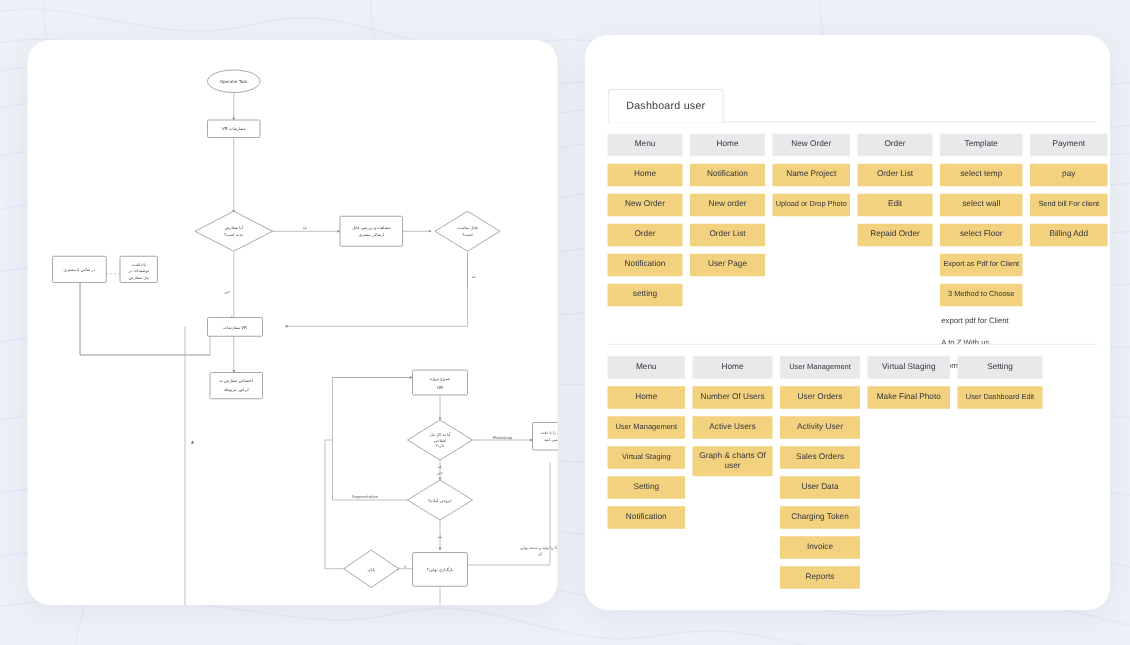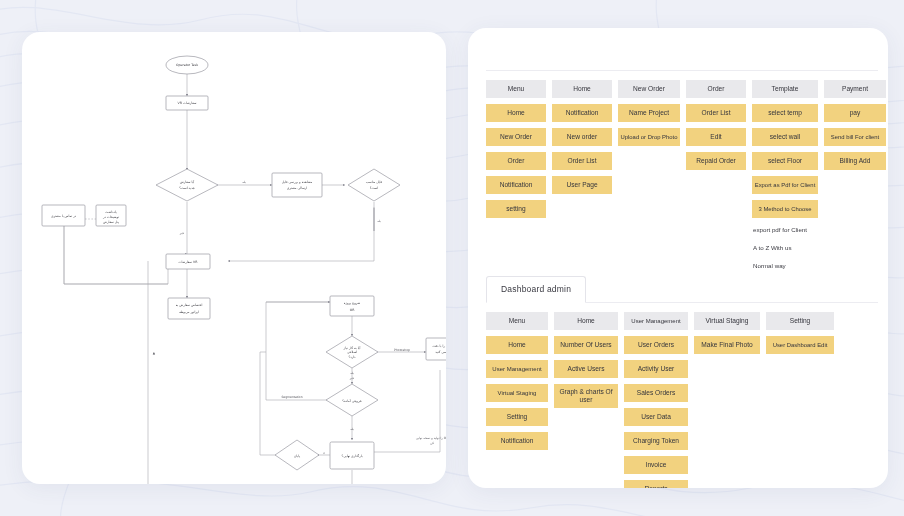--- a/index.html
+++ b/index.html
@@ -310,20 +310,23 @@
       <text class="elabel" x="410" y="407" font-size="2.5">را تولید و نسخه نهایی OR</text>
       <text class="elabel" x="410" y="412" font-size="2.5">کن</text>
       <text class="elabel" x="132" y="322" font-size="2.6">▲</text>
     </g>
   </svg>
 </div>
 
 <div class="card" id="panel-card">
 
   <div class="panel-section" id="sec-user">
+    <div>
+      <span class="tab-label">Dashboard user</span>
+    </div>
     <div class="tab-rule"></div>
 
     <div class="grid">
 
       <div class="col" style="width:60px">
         <div class="cell head">Menu</div>
         <div class="cell item">Home</div>
         <div class="cell item">New Order</div>
         <div class="cell item">Order</div>
         <div class="cell item">Notification</div>
@@ -367,23 +370,20 @@
         <div class="cell head">Payment</div>
         <div class="cell item">pay</div>
         <div class="cell item" style="font-size:5.9px">Send bill For client</div>
         <div class="cell item">Billing Add</div>
       </div>
 
     </div>
   </div>
 
   <div class="panel-section" id="sec-admin">
-    <div>
-      <span class="tab-label">Dashboard admin</span>
-    </div>
     <div class="tab-rule"></div>
 
     <div class="grid">
 
       <div class="col" style="width:62px">
         <div class="cell head">Menu</div>
         <div class="cell item">Home</div>
         <div class="cell item" style="font-size:6px">User Management</div>
         <div class="cell item" style="font-size:6px">Virtual Staging</div>
         <div class="cell item">Setting</div>

